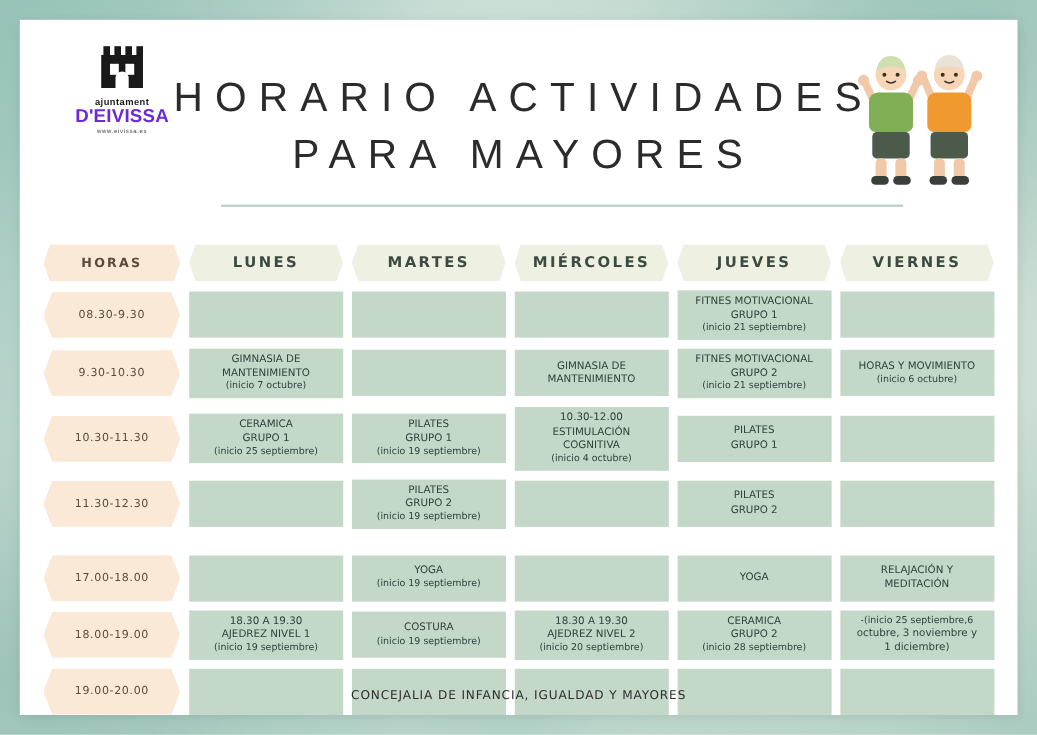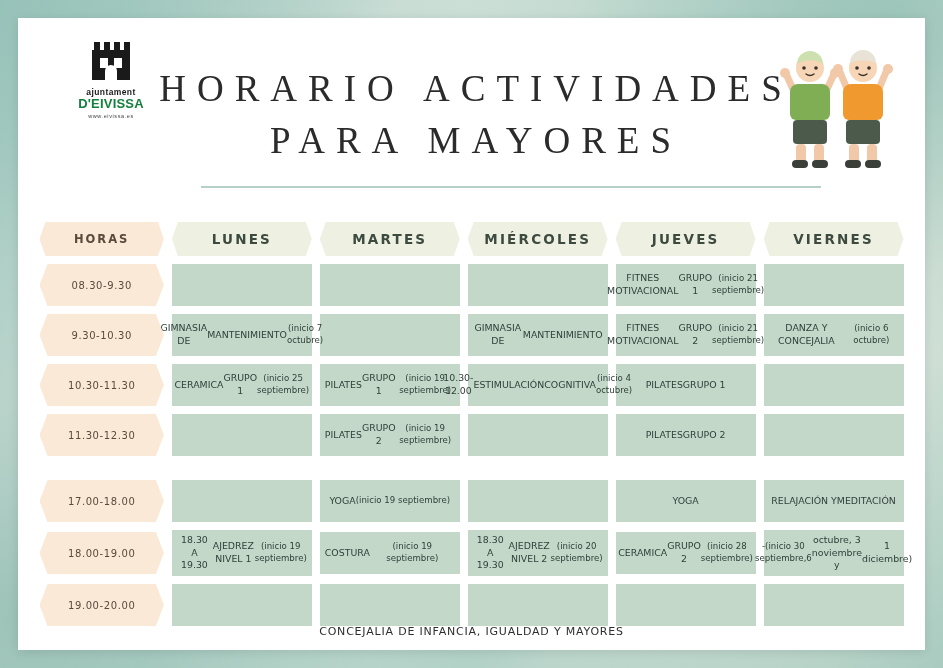--- a/index.html
+++ b/index.html
@@ -52,41 +52,41 @@
     display: block;
   }
   .logo-l1 {
     font-size: 8.5px;
     letter-spacing: 0.4px;
     color: #1a1a1a;
     margin-top: 3px;
     font-weight: bold;
   }
   .logo-l2 {
-    font-size: 13px;
+    font-size: 17px;
     letter-spacing: 0.2px;
-    color: #15803d;
+    color: #6d28d9;
     font-weight: bold;
     line-height: 1.05;
   }
   .logo-l3 {
     font-size: 5.5px;
     letter-spacing: 0.6px;
     color: #444;
     margin-top: 2px;
   }
   .title-block {
     position: absolute;
     left: 100px;
     top: 48px;
     width: 660px;
     text-align: center;
   }
   .title-l1, .title-l2 {
-    font-family: Liberation Serif, serif;
+    font-family: Liberation Sans, sans-serif;
     font-size: 37px;
     letter-spacing: 11px;
     color: #2b2b2b;
     font-weight: 400;
     line-height: 1.25;
     white-space: nowrap;
   }
   .title-l2 {
     margin-top: 6px;
   }
@@ -163,21 +163,21 @@
   }
   td.cell {
     padding: 0;
     vertical-align: middle;
   }
   .box {
     background: #c3d8c9;
     min-height: 42px;
     height: 100%;
     display: flex;
-    flex-direction: row;
+    flex-direction: column;
     align-items: center;
     justify-content: center;
     text-align: center;
     color: #30403a;
     font-family: "DejaVu Sans", sans-serif;
     font-size: 9.4px;
     line-height: 1.35;
     padding: 4px 5px;
     box-sizing: border-box;
   }
@@ -349,21 +349,21 @@
             </td>
             <td class="cell">
               <div class="box">
                 <span class="ln">FITNES MOTIVACIONAL</span>
                 <span class="ln">GRUPO 2</span>
                 <span class="ln small">(inicio 21 septiembre)</span>
               </div>
             </td>
             <td class="cell">
               <div class="box">
-                <span class="ln">DANZA Y CONCEJALIA</span>
+                <span class="ln">HORAS Y MOVIMIENTO</span>
                 <span class="ln small">(inicio 6 octubre)</span>
               </div>
             </td>
           </tr>
           <tr>
             <td class="hourcell">
               <div class="hourtag">10.30-11.30</div>
             </td>
             <td class="cell">
               <div class="box">
@@ -486,21 +486,21 @@
             </td>
             <td class="cell">
               <div class="box">
                 <span class="ln">CERAMICA</span>
                 <span class="ln">GRUPO 2</span>
                 <span class="ln small">(inicio 28 septiembre)</span>
               </div>
             </td>
             <td class="cell">
               <div class="box">
-                <span class="ln small">-(inicio 30 septiembre,6</span>
+                <span class="ln small">-(inicio 25 septiembre,6</span>
                 <span class="ln">octubre, 3 noviembre y</span>
                 <span class="ln">1 diciembre)</span>
               </div>
             </td>
           </tr>
           <tr>
             <td class="hourcell">
               <div class="hourtag">19.00-20.00</div>
             </td>
             <td class="cell">

